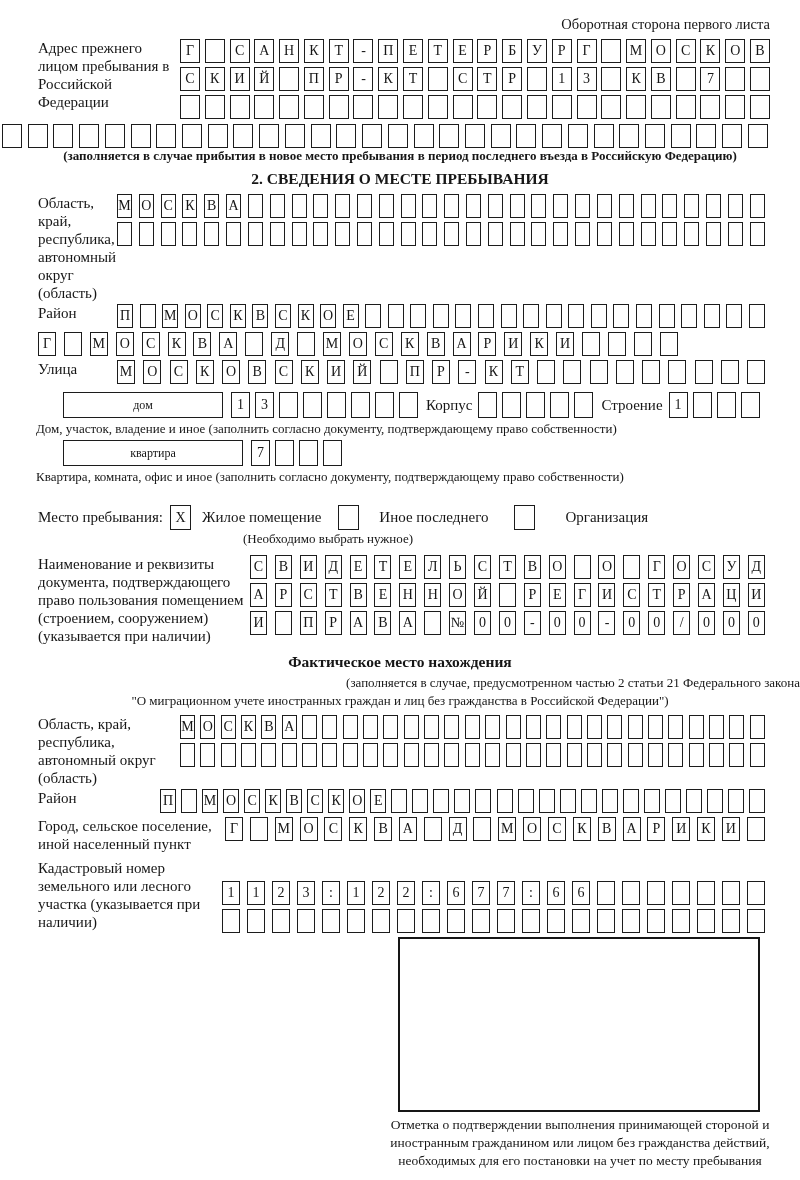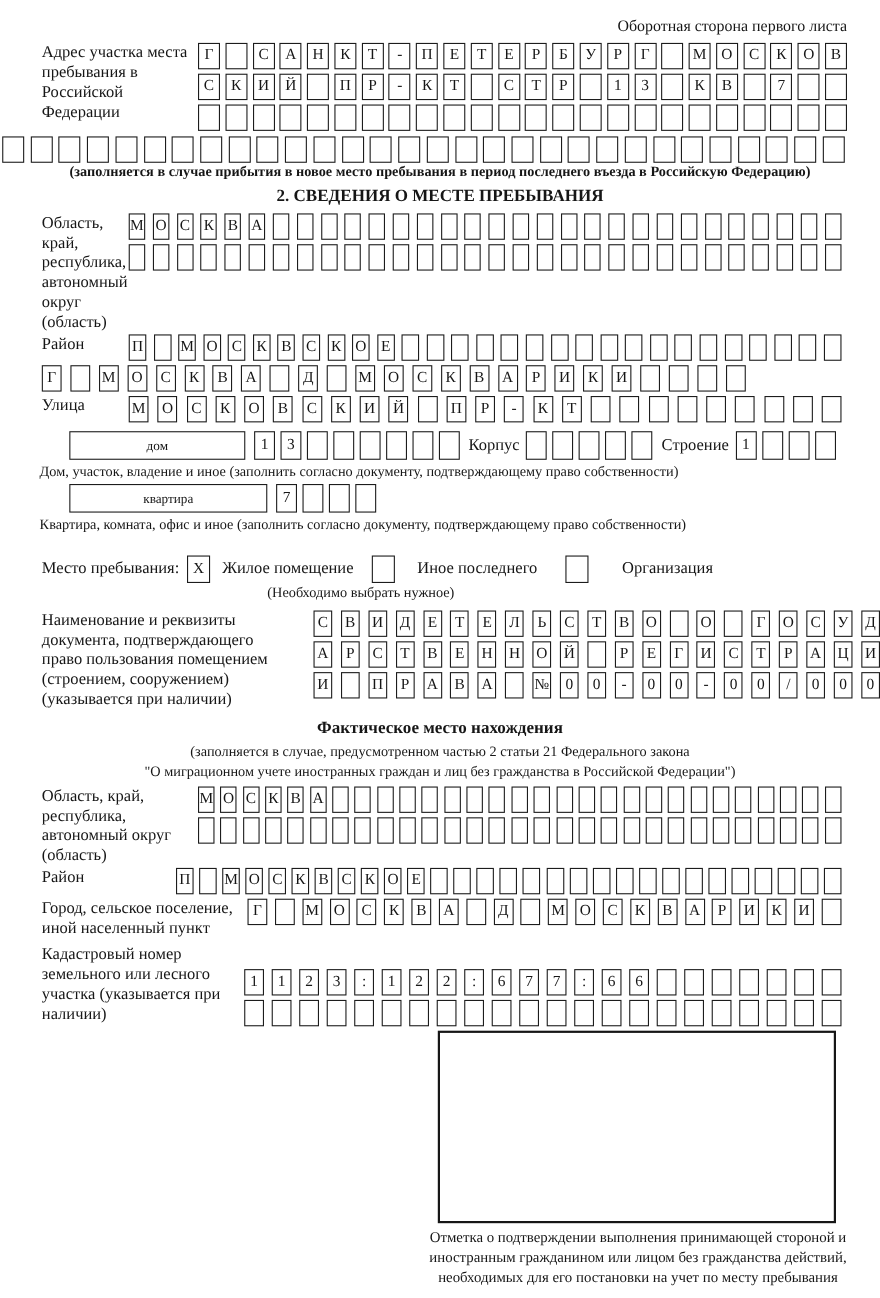--- a/index.html
+++ b/index.html
@@ -51,21 +51,21 @@
     margin-left:390px;width:380px;text-align:center;
     font-size:13.5px;line-height:18px;
   }
 </style>
 </head>
 <body>
 
 <div class="hdr-note">Оборотная сторона первого листа</div>
 
 <div class="fieldrow" style="margin-top:6px;">
-  <div class="flabel" style="width:142px;">Адрес участка места пребывания в Российской Федерации</div>
+  <div class="flabel" style="width:142px;">Адрес прежнего лицом пребывания в Российской Федерации</div>
   <div class="cellcol">
     <div class="cellrow row-prev">
         <span class="cell">Г</span>
         <span class="cell"></span>
         <span class="cell">С</span>
         <span class="cell">А</span>
         <span class="cell">Н</span>
         <span class="cell">К</span>
         <span class="cell">Т</span>
         <span class="cell">-</span>
@@ -387,21 +387,21 @@
   <span>Место пребывания:</span>
   <span class="chk" style="margin-left:7px;">X</span>
   <span style="margin-left:11px;">Жилое помещение</span>
   <span class="chk" style="margin-left:17px;"></span>
   <span style="margin-left:20px;">Иное последнего</span>
   <span class="chk" style="margin-left:26px;"></span>
   <span style="margin-left:30px;">Организация</span>
 </div>
 <div class="caption" style="margin-left:243px;margin-top:1px;">(Необходимо выбрать нужное)</div>
 
-<div class="fieldrow" style="margin-top:8px;justify-content:space-between;">
+<div class="fieldrow" style="margin-top:8px;">
   <div class="flabel" style="width:212px;">Наименование и реквизиты документа, подтверждающего право пользования помещением (строением, сооружением) (указывается при наличии)</div>
   <div class="cellcol">
     <div class="cellrow row-doc">
         <span class="cell">С</span>
         <span class="cell">В</span>
         <span class="cell">И</span>
         <span class="cell">Д</span>
         <span class="cell">Е</span>
         <span class="cell">Т</span>
         <span class="cell">Е</span>
@@ -463,21 +463,21 @@
         <span class="cell">0</span>
         <span class="cell">/</span>
         <span class="cell">0</span>
         <span class="cell">0</span>
         <span class="cell">0</span>
       </div>
   </div>
 </div>
 
 <div class="sec-title" style="margin-top:8px;">Фактическое место нахождения</div>
-<div class="center-note" style="margin-top:4px;">(заполняется в случае, предусмотренном частью 2 статьи 21 Федерального закона</div>
+<div class="center-note" style="margin-top:4px;text-align:right;">(заполняется в случае, предусмотренном частью 2 статьи 21 Федерального закона</div>
 <div class="center-note" style="margin-top:2px;">"О миграционном учете иностранных граждан и лиц без гражданства в Российской Федерации")</div>
 
 <div class="fieldrow" style="margin-top:6px;">
   <div class="flabel" style="width:142px;">Область, край, республика, автономный округ (область)</div>
   <div class="cellcol">
     <div class="cellrow row-obl2">
         <span class="cell">М</span>
         <span class="cell">О</span>
         <span class="cell">С</span>
         <span class="cell">К</span>

